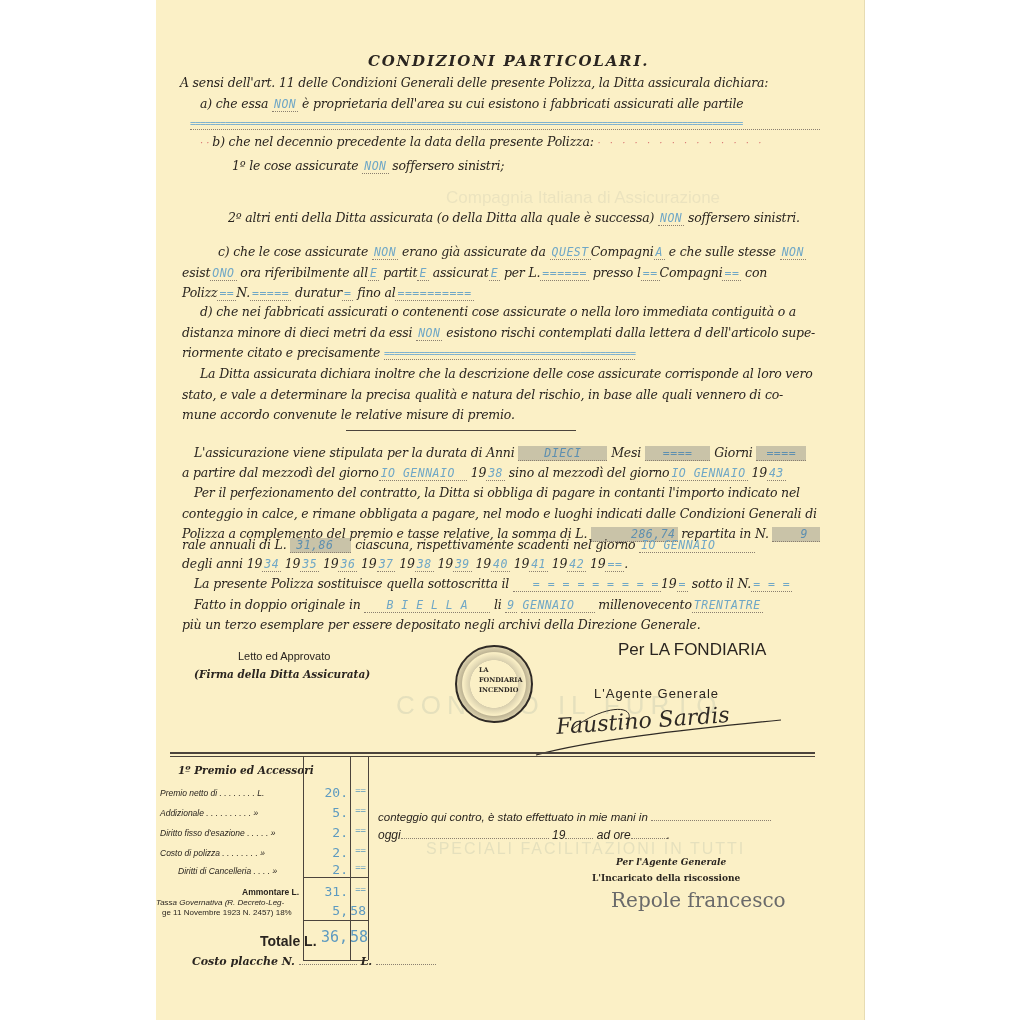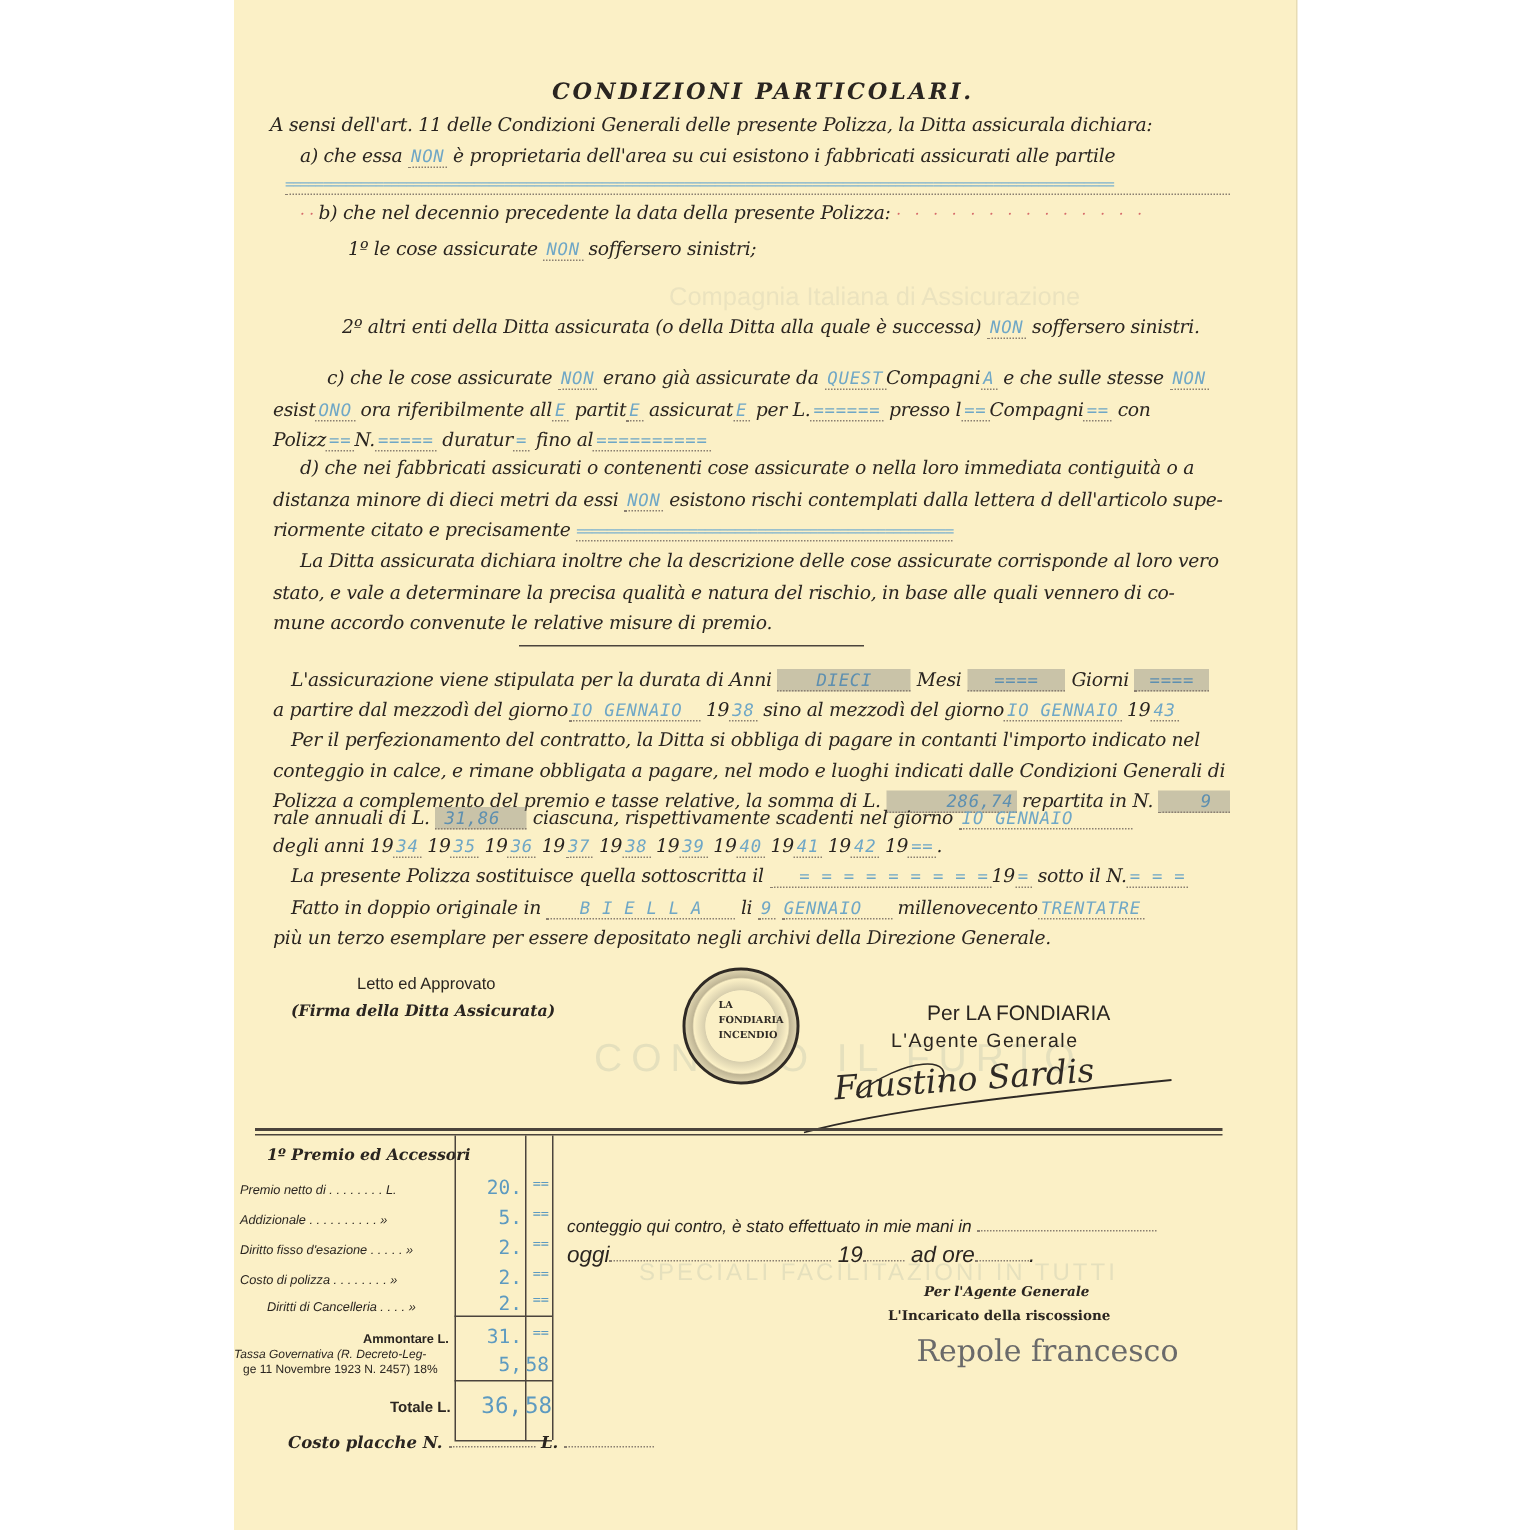--- a/index.html
+++ b/index.html
@@ -173,21 +173,21 @@
   <div class="abs" style="left:38px; top:668px; font-size:10.5px; font-style:italic; font-weight:bold; color:#2a2520;">(Firma della Ditta Assicurata)</div>
 
   <div class="stamp" style="left:299px;">
     <div class="stamp-inner">
       <div>LA</div>
       <div>FONDIARIA</div>
       <div>INCENDIO</div>
     </div>
   </div>
 
-  <div class="abs sans" style="left:462px; top:667px; font-size:14px;">Per LA FONDIARIA</div>
+  <div class="abs sans" style="left:462px; top:640px; font-size:17px;">Per LA FONDIARIA</div>
   <div class="abs sans" style="left:438px; top:686px; font-size:13px; letter-spacing:1px;">L'Agente Generale</div>
   <div class="abs" style="left:400px; top:708px; font-family:'DejaVu Serif', serif; font-style:italic; font-size:22px; color:#2f2a25; transform:rotate(-4deg);">Faustino Sardis</div>
   <svg class="abs" style="left:375px; top:700px;" width="260" height="60">
     <path d="M5 55 C 60 40, 150 30, 250 20" stroke="#2f2a25" stroke-width="1.2" fill="none"></path>
     <path d="M40 30 C 70 5, 110 2, 95 25" stroke="#2f2a25" stroke-width="1" fill="none"></path>
   </svg>
 
   <div class="hr" style="left:14px; top:752px; width:645px; border-top-width:2px;"></div>
   <div class="hr" style="left:14px; top:756px; width:645px; border-top-width:1px;"></div>
 
@@ -222,36 +222,36 @@
 
   <div class="abs" style="left:86px; top:887px; font-family:'Liberation Sans', sans-serif; font-weight:bold; font-size:8.5px; color:#2a2520;">Ammontare L.</div>
   <div class="abs tbl-val" style="left:150px; top:884px; width:42px;">31.</div>
   <div class="abs tbl-val" style="left:196px; top:884px; width:14px; font-size:9px;">==</div>
 
   <div class="abs tbl-label" style="left:0px; top:898px; font-size:8px;">Tassa Governativa (R. Decreto-Leg-</div>
   <div class="abs tbl-label" style="left:6px; top:908px; font-size:8px; font-style:normal;">ge 11 Novembre 1923 N. 2457) 18%</div>
   <div class="abs tbl-val" style="left:150px; top:903px; width:42px;">5,</div>
   <div class="abs tbl-val" style="left:194px; top:903px; width:16px;">58</div>
 
-  <div class="abs" style="left:104px; top:933px; font-family:'Liberation Sans', sans-serif; font-weight:bold; font-size:10px; color:#2a2520;">Totale L.</div>
+  <div class="abs" style="left:104px; top:933px; font-family:'Liberation Sans', sans-serif; font-weight:bold; font-size:14px; color:#2a2520;">Totale L.</div>
   <div class="abs tbl-val" style="left:150px; top:928px; width:42px; font-size:15px;">36,</div>
   <div class="abs tbl-val" style="left:194px; top:928px; width:16px; font-size:15px;">58</div>
 
   <div class="abs" style="left:36px; top:954px; font-style:italic; font-weight:bold; font-size:11px; color:#2a2520;">
     <span>Costo placche N.</span>
     <span class="dots" style="width:58px;"></span>
     <span>L.</span>
     <span class="dots" style="width:60px;"></span>
   </div>
 
   <div class="abs" style="left:222px; top:810px; font-family:'Liberation Sans', sans-serif; font-style:italic; font-size:11.5px; color:#2a2520;">
     <span>conteggio qui contro, è stato effettuato in mie mani in</span>
     <span class="dots" style="width:120px;"></span>
   </div>
-  <div class="abs" style="left:222px; top:828px; font-family:'Liberation Sans', sans-serif; font-style:italic; font-size:15px; color:#2a2520;">
+  <div class="abs" style="left:222px; top:828px; font-family:'Liberation Sans', sans-serif; font-style:italic; font-size:12px; color:#2a2520;">
     <span>oggi</span><span class="dots" style="width:148px;"></span>
     <span>19</span><span class="dots" style="width:28px;"></span>
     <span>ad ore</span><span class="dots" style="width:36px;"></span>.
   </div>
 
   <div class="abs" style="left:460px; top:857px; font-family:'DejaVu Serif', serif; font-style:italic; font-weight:bold; font-size:9px; color:#2a2520;">Per l'Agente Generale</div>
   <div class="abs" style="left:436px; top:873px; font-family:'DejaVu Serif', serif; font-weight:bold; font-size:9px; color:#2a2520;">L'Incaricato della riscossione</div>
   <div class="abs" style="left:455px; top:888px; font-family:'DejaVu Serif', serif; font-size:20px; color:#6a6a6a;">Repole francesco</div>
 
 </div>

